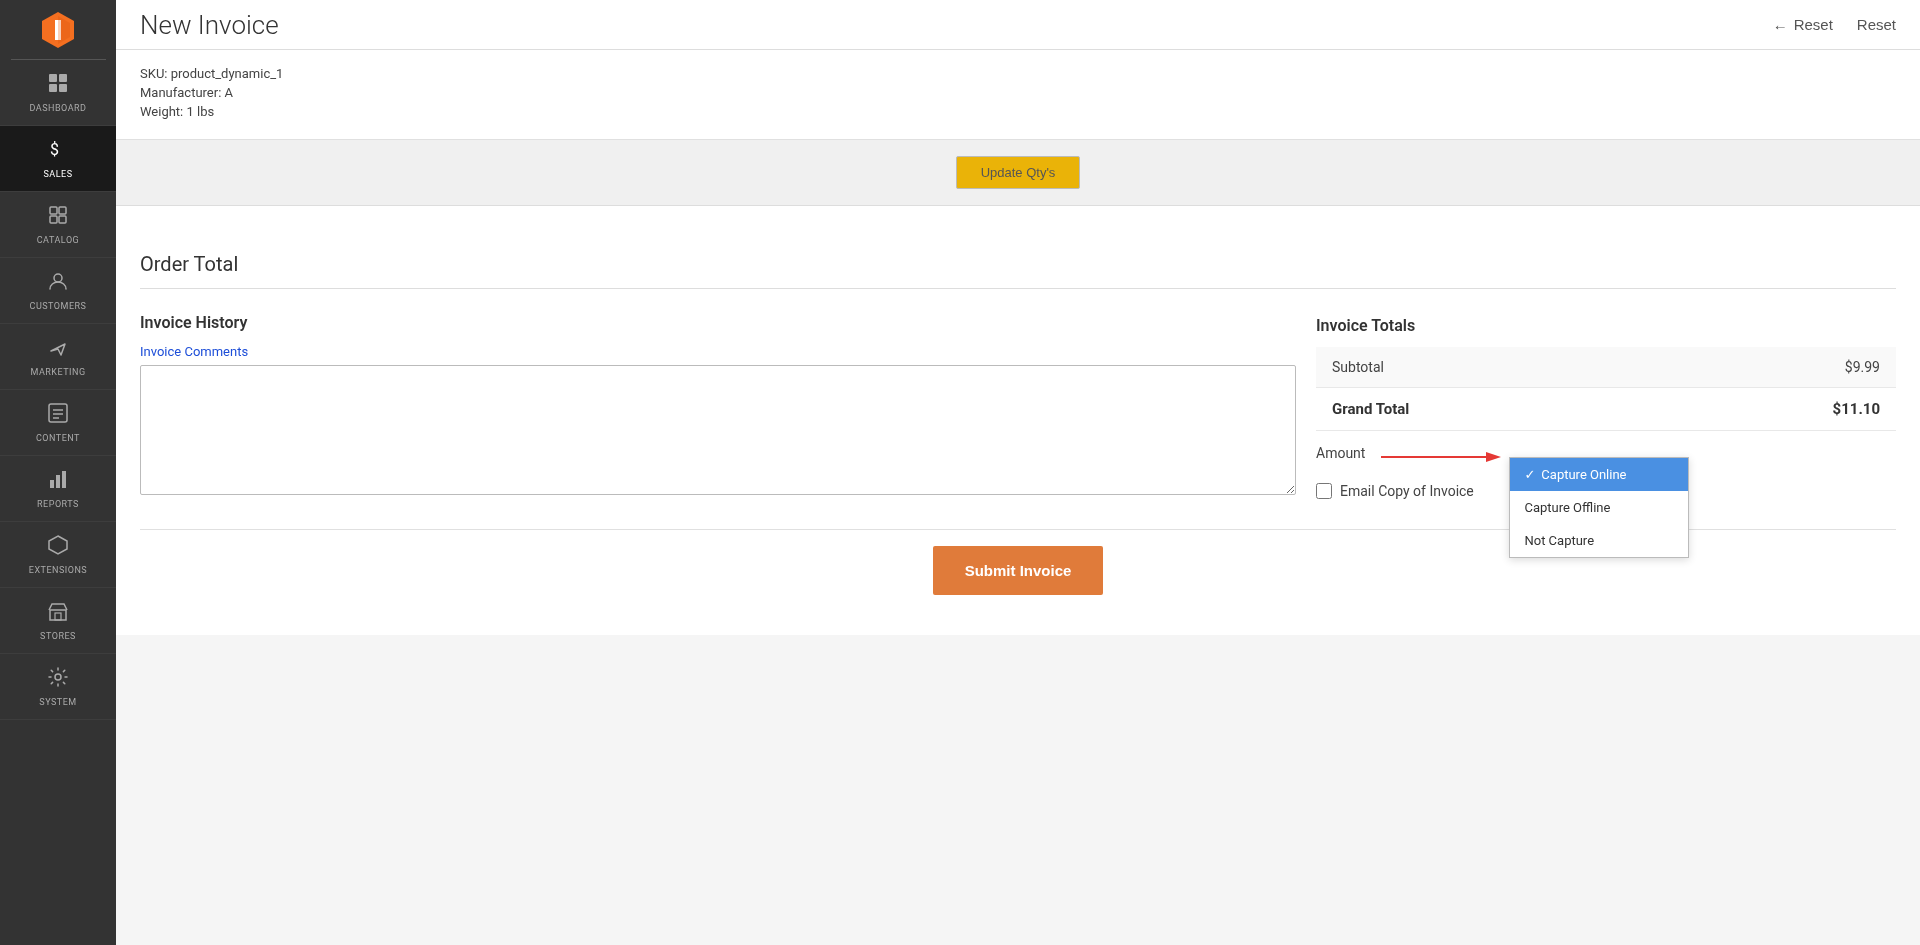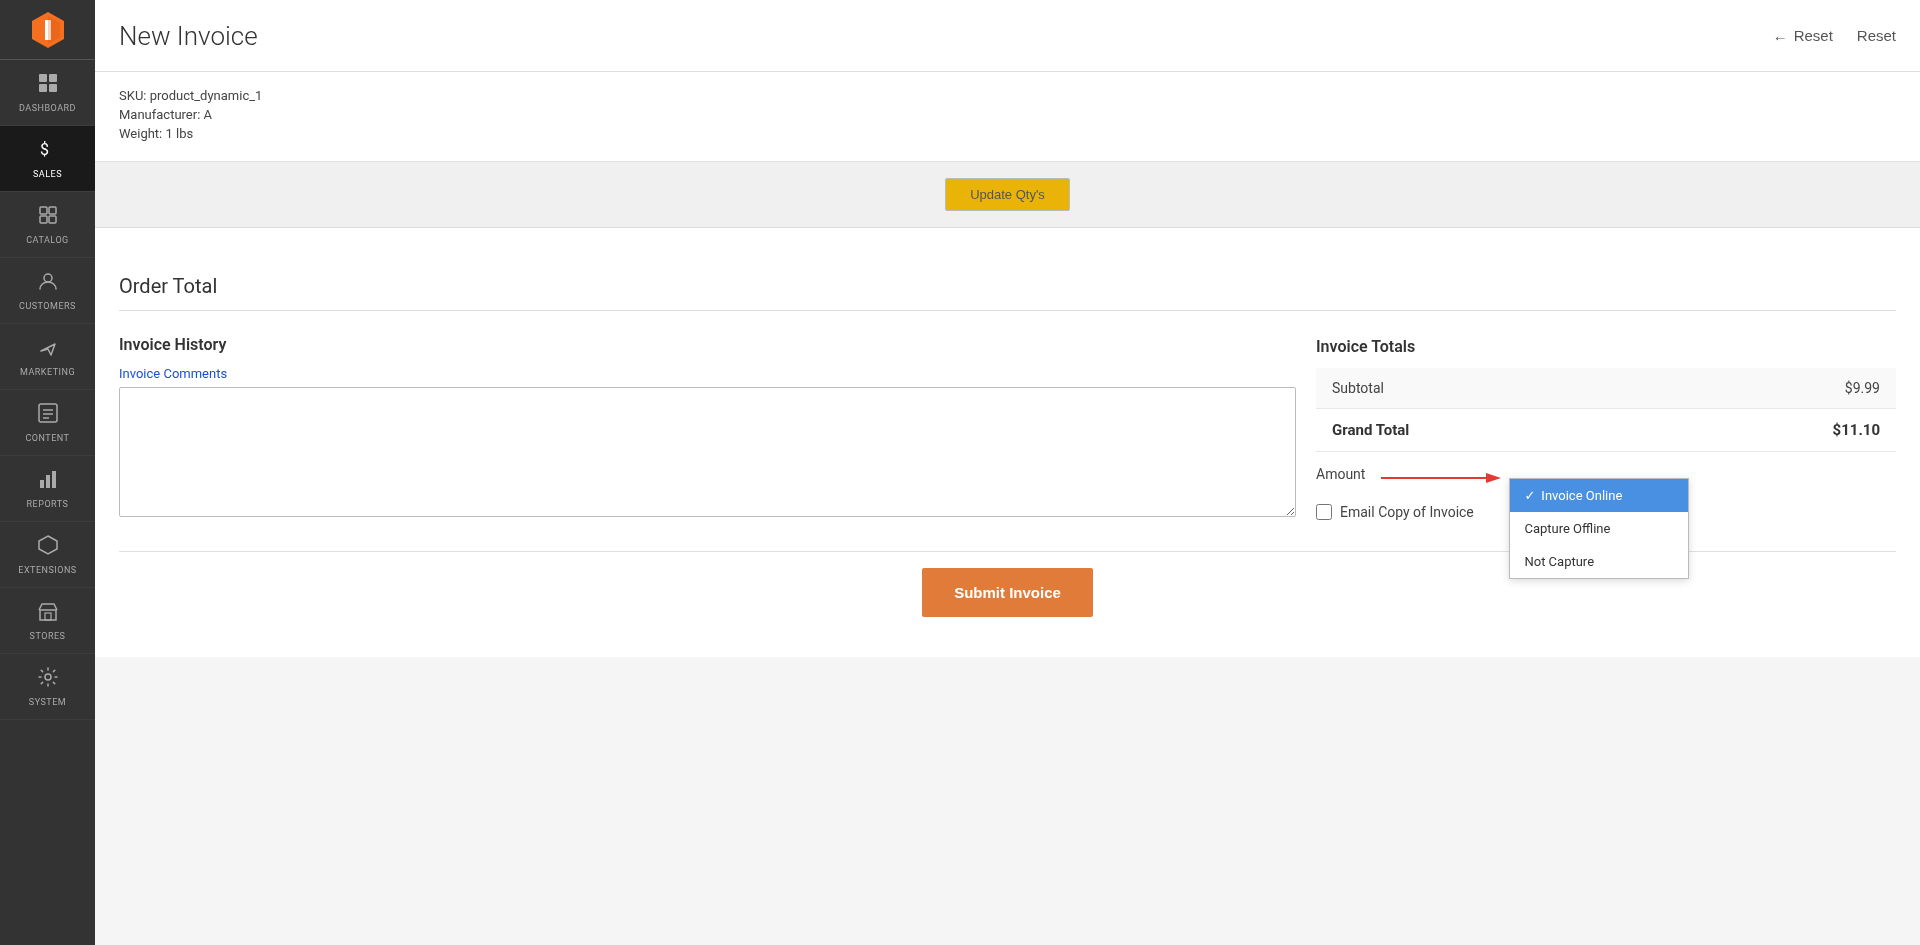--- a/index.html
+++ b/index.html
@@ -1,20 +1,20 @@
 <!DOCTYPE html>
 <html><head>
   <meta charset="utf-8">
   <style>
     * { box-sizing: border-box; margin: 0; padding: 0; }
     body { font-family: -apple-system, BlinkMacSystemFont, 'Segoe UI', Roboto, sans-serif; background: #f5f5f5; display: flex; height: 945px; overflow: hidden; }
 
     
     .sidebar {
-      width: 95px;
+      width: 116px;
       background: #333333;
       display: flex;
       flex-direction: column;
       align-items: center;
       flex-shrink: 0;
       height: 100%;
       overflow-y: auto;
     }
     .sidebar-logo {
       width: 95px;
@@ -50,21 +50,21 @@
       display: flex;
       flex-direction: column;
       overflow: hidden;
     }
 
     
     .header {
       background: #fff;
       border-bottom: 1px solid #ddd;
       padding: 0 24px;
-      height: 72px;
+      height: 50px;
       display: flex;
       align-items: center;
       justify-content: space-between;
       flex-shrink: 0;
     }
     .header-title {
       font-size: 26px;
       font-weight: 300;
       color: #333;
     }
@@ -136,21 +136,21 @@
       color: #333;
       border-bottom: 1px solid #ddd;
       padding-bottom: 12px;
       margin-bottom: 24px;
     }
 
     
     .two-col {
       display: flex;
       gap: 20px;
-      align-items: center;
+      align-items: flex-end;
     }
     .col-left {
       flex: 1;
     }
     .col-right {
       flex: 0 0 580px;
     }
 
     
     .section-heading {
@@ -456,21 +456,21 @@
               <div style="display:flex; align-items:center; gap:8px;">
                 <svg width="120" height="20" viewBox="0 0 120 20">
                   <line x1="0" y1="10" x2="105" y2="10" stroke="#e53935" stroke-width="2"></line>
                   <polygon points="105,5 120,10 105,15" fill="#e53935"></polygon>
                 </svg>
 
                 <div class="dropdown-wrapper">
                   <div class="dropdown-menu">
                     <div class="dropdown-item selected">
                       <span>✓</span>
-                      <span>Invoice Online</span>
+                      <span>Capture Online</span>
                     </div>
                     <div class="dropdown-item">
                       <span>Capture Offline</span>
                     </div>
                     <div class="dropdown-item">
                       <span>Not Capture</span>
                     </div>
                   </div>
                 </div>
               </div>

